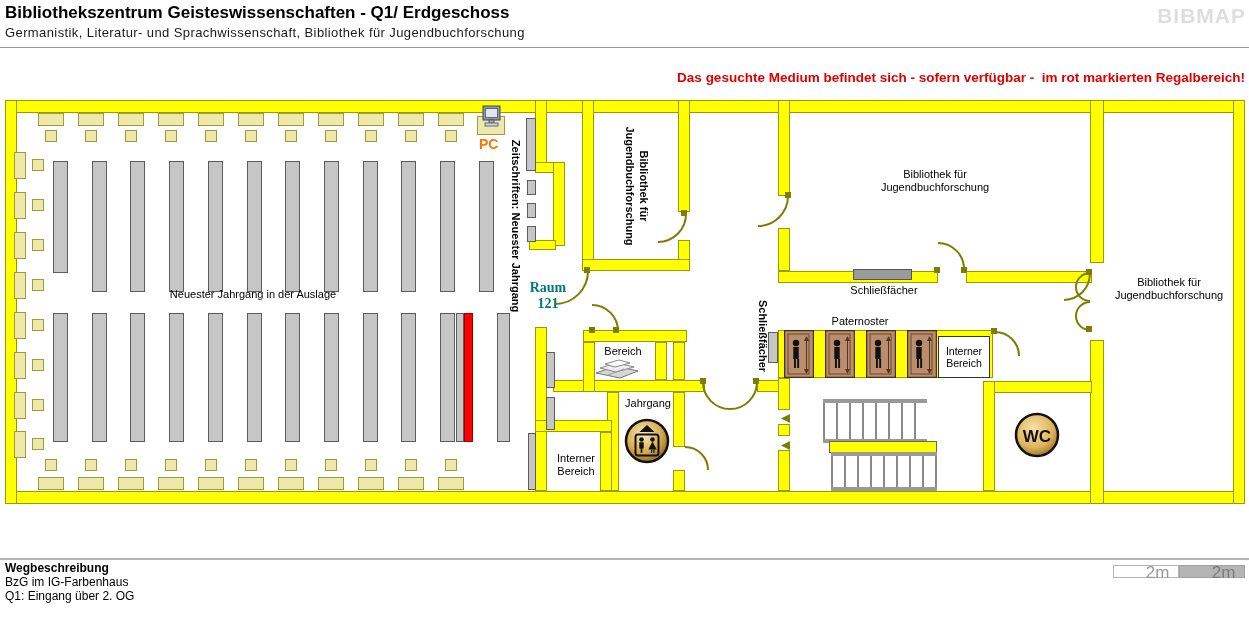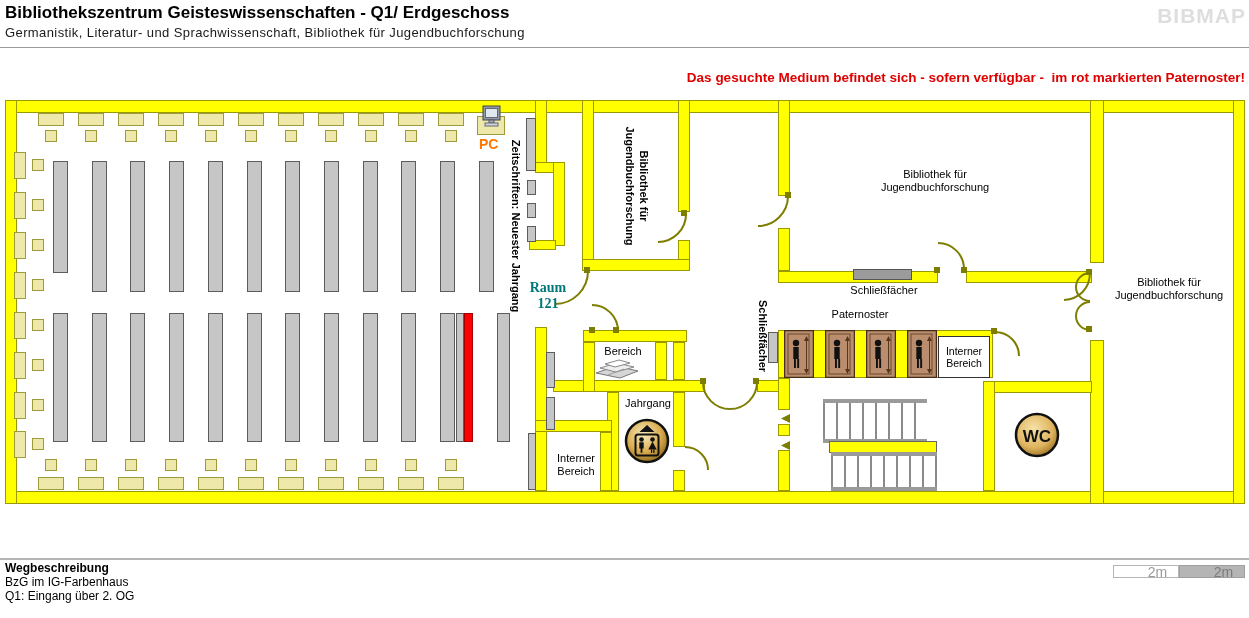--- a/index.html
+++ b/index.html
@@ -24,32 +24,32 @@
   .pcLbl{position:absolute;font-weight:bold;font-size:14px;color:var(--pc,#ff7700);}
   .flight{position:absolute;background:repeating-linear-gradient(90deg,#8a8a8a 0 2px,#ffffff 2px 13px);
           border-top:4px solid #9a9a9a;border-bottom:4px solid #9a9a9a;box-sizing:border-box;}
   .landing{position:absolute;background:var(--wall,#ffff00);border:1px solid #666;box-sizing:border-box;}
   .cabin{position:absolute;}
   .whitebox{position:absolute;background:#fff;border:1px solid #333;box-sizing:border-box;}
   .footHead{left:5px;top:561px;font-size:12px;font-weight:bold;}
   .footLine1{left:5px;top:575px;font-size:12px;}
   .footLine2{left:5px;top:589px;font-size:12px;}
   .rule2{left:0;top:558px;width:1249px;height:0;border-top:2px solid #b5b5b5;}
-  .seg{position:absolute;height:13px;width:66px;font-size:14px;line-height:13px;text-align:center;box-sizing:border-box;padding-left:23px;}
+  .seg{position:absolute;height:13px;width:66px;font-size:17px;line-height:13px;text-align:center;box-sizing:border-box;padding-left:23px;}
   .seg.white{background:#fff;border:1px solid #b5b5b5;color:#9a9a9a;}
   .seg.grey{background:#b5b5b5;border:1px solid #a0a0a0;color:#7d7d7d;}
 </style>
 </head>
 <body>
 
 <div class="abs title">Bibliothekszentrum Geisteswissenschaften - Q1/ Erdgeschoss</div>
 <div class="abs subtitle">Germanistik, Literatur- und Sprachwissenschaft, Bibliothek für Jugendbuchforschung</div>
 <div class="abs logo">BIBMAP</div>
 <div class="abs rule"></div>
-<div class="abs notice">Das gesuchte Medium befindet sich - sofern verfügbar -  im rot markierten Paternoster!</div>
+<div class="abs notice">Das gesuchte Medium befindet sich - sofern verfügbar -  im rot markierten Regalbereich!</div>
 
 <div class="abs" style="left:0;top:0;width:1249px;height:618px">
 
   <div class="w" style="left:5px;top:100px;width:1240px;height:13px"></div>
   <div class="w" style="left:5px;top:491px;width:1240px;height:13px"></div>
   <div class="w" style="left:5px;top:100px;width:12px;height:404px"></div>
   <div class="w" style="left:1233px;top:100px;width:12px;height:404px"></div>
   <div class="w" style="left:535px;top:100px;width:12px;height:70px"></div>
   <div class="w" style="left:535px;top:162px;width:30px;height:11px"></div>
   <div class="w" style="left:553px;top:162px;width:12px;height:84px"></div>
@@ -309,41 +309,42 @@
       <rect x="753" y="378" width="6" height="6"></rect>
         <rect x="991" y="328" width="6" height="6"></rect>
       <rect x="1086" y="269" width="6" height="6"></rect>
         <rect x="1086" y="326" width="6" height="6"></rect>
       <path d="M790 414 l-9 4.5 9 4.5 z"></path>
         <path d="M790 441 l-9 4.5 9 4.5 z"></path>
     </g>
   </svg>
 
   <div class="lbl" style="left:128px;top:288px;width:250px">
+    <span style="display:block">Neuester Jahrgang in der Auslage</span>
   </div>
   <div class="vlabel" style="left:515px;top:226px">Zeitschriften: Neuester Jahrgang</div>
   <div class="badge" style="left:527px;top:280px;width:42px">
     <span style="display:block">Raum</span>
     <span style="display:block">121</span>
   </div>
   <div class="vlabel" style="left:636px;top:186px">
     <span style="display:block">Bibliothek für</span>
     <span style="display:block">Jugendbuchforschung</span>
   </div>
   <div class="lbl" style="left:855px;top:168px;width:160px">
     <span style="display:block">Bibliothek für</span>
     <span style="display:block">Jugendbuchforschung</span>
   </div>
   <div class="lbl" style="left:1094px;top:276px;width:150px">
     <span style="display:block">Bibliothek für</span>
     <span style="display:block">Jugendbuchforschung</span>
   </div>
   <div class="lbl" style="left:820px;top:284px;width:128px">Schließfächer</div>
   <div class="vlabel" style="left:762px;top:336px">Schließfächer</div>
-  <div class="lbl" style="left:800px;top:308px;width:120px">Paternoster</div>
+  <div class="lbl" style="left:800px;top:315px;width:120px">Paternoster</div>
   <div class="lbl" style="left:594px;top:345px;width:58px">Bereich</div>
   <div class="lbl" style="left:618px;top:397px;width:60px">Jahrgang</div>
   <div class="lbl" style="left:548px;top:452px;width:56px">
     <span style="display:block">Interner</span>
     <span style="display:block">Bereich</span>
   </div>
   <div class="lbl" style="left:940px;top:345px;width:48px;font-size:10.5px">
     <span style="display:block">Interner</span>
     <span style="display:block">Bereich</span>
   </div>

